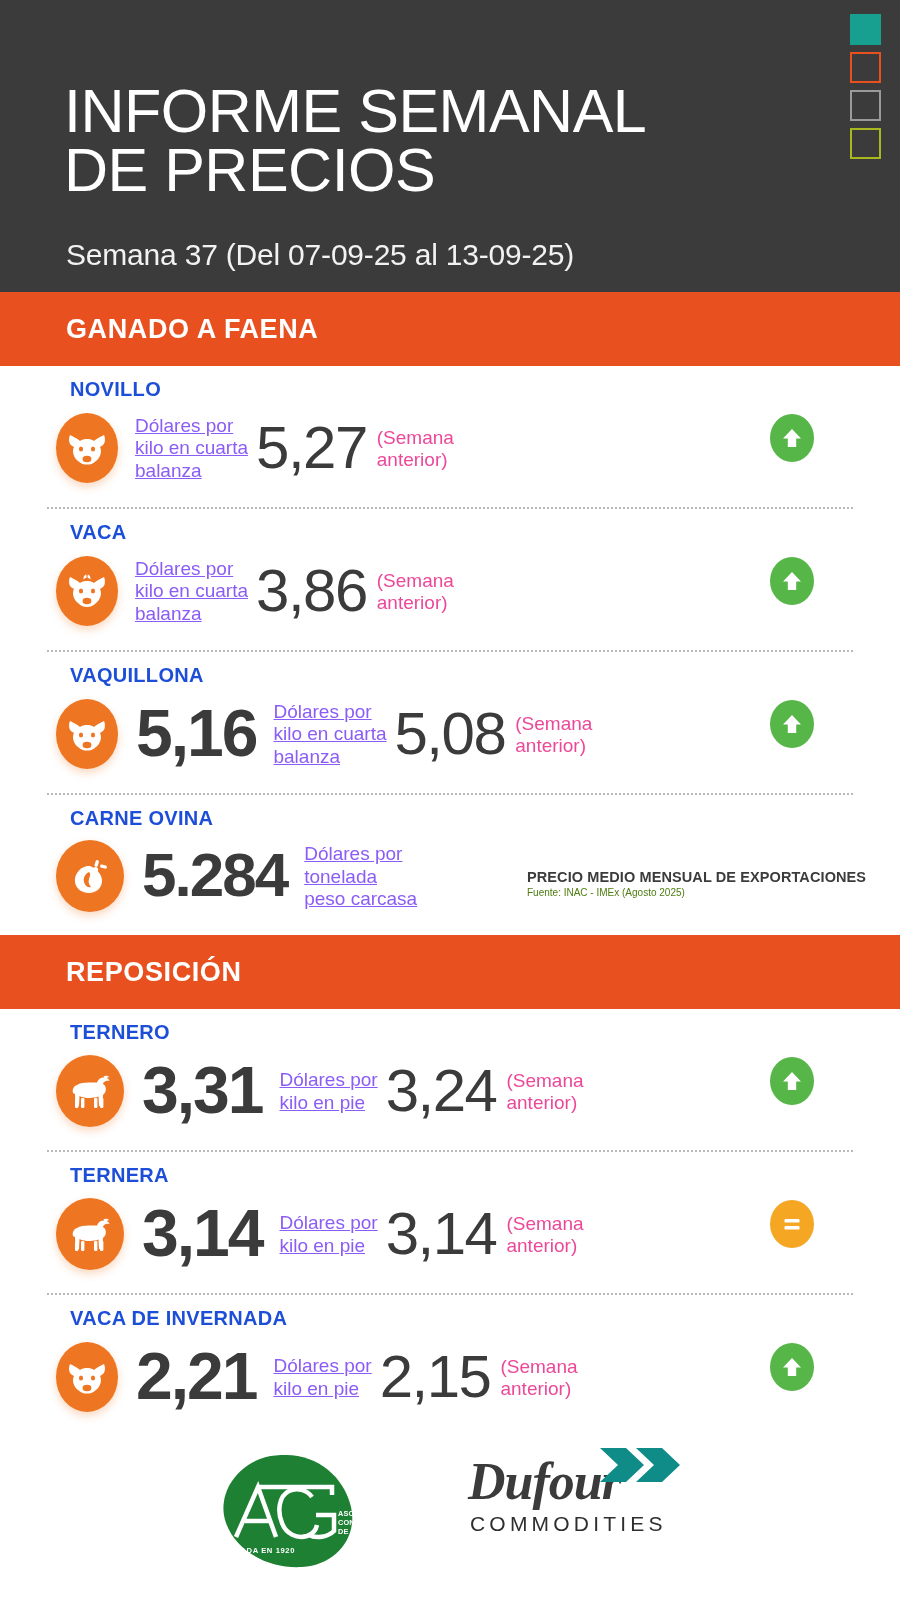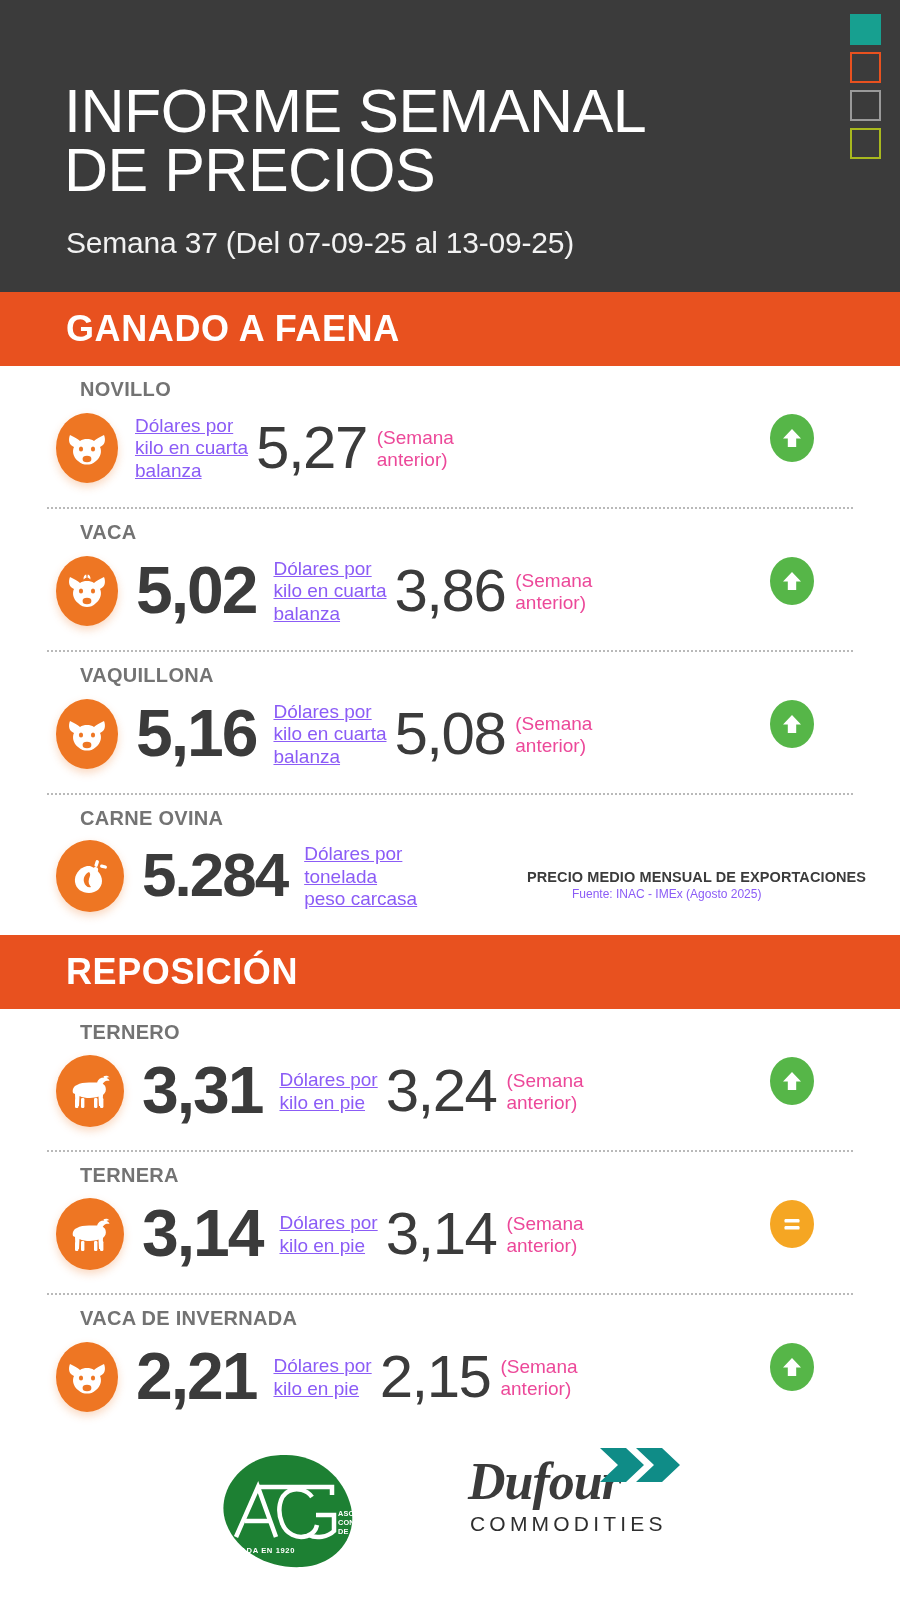--- a/index.html
+++ b/index.html
@@ -38,21 +38,21 @@
     letter-spacing: -0.5px;
     color: #ffffff;
     font-family: "Liberation Sans", sans-serif;
     max-width: 760px;
   }
   .header-title .l2 { display: block; }
 
   .header-sub {
     position: absolute;
     left: 66px;
-    top: 226px;
+    top: 238px;
     font-size: 30px;
     color: #f2f2f2;
     font-weight: normal;
     letter-spacing: -0.2px;
   }
 
   .swatches {
     position: absolute;
     right: 19px;
     top: 14px;
@@ -69,21 +69,21 @@
   
   .band {
     background: #e8511f;
     height: 74px;
     display: flex;
     align-items: center;
     padding-left: 66px;
   }
   .band-title {
     color: #ffffff;
-    font-size: 36px;
+    font-size: 27px;
     font-weight: bold;
     letter-spacing: 0.6px;
   }
 
   
   .rows { padding: 0; }
 
   .row {
     position: relative;
     display: flex;
@@ -94,23 +94,23 @@
   .row.row-short { height: 140px; }
 
   .divider {
     height: 0;
     margin: 0 47px 0 47px;
     border-top: 2px dotted #b9b9b9;
   }
 
   .row-label {
     position: absolute;
-    left: 80px;
+    left: 70px;
     top: 12px;
-    color: #737373;
+    color: #1d4ed8;
     font-size: 20px;
     font-weight: bold;
     letter-spacing: 0.3px;
   }
 
   .icon-badge {
     flex: 0 0 auto;
     width: 62px;
     height: 70px;
     border-radius: 50%;
@@ -188,25 +188,24 @@
     max-width: 345px;
   }
   .export-note .en-title {
     font-size: 14.5px;
     font-weight: bold;
     color: #3b3b3b;
     letter-spacing: 0.1px;
     white-space: nowrap;
   }
   .export-note .en-src {
-    font-size: 12px;
-    color: #8b5cf6;
+    font-size: 10px;
+    color: #4d7c0f;
     margin-top: 2px;
     white-space: nowrap;
-    margin-left: 45px;
   }
 
   
   .footer {
     position: absolute;
     left: 0;
     right: 0;
     bottom: 14px;
     height: 150px;
     display: flex;
@@ -295,21 +294,20 @@
       <div class="icon-badge">
         <svg width="42" height="34" viewBox="0 0 42 34" aria-hidden="true">
           <path fill="#fff" d="M4 3 C2 8 3 13 8 15 C6 19 7 25 12 29 C15 32.4 18 33 21 33 C24 33 27 32.4 30 29 C35 25 36 19 34 15 C39 13 40 8 38 3 C34 5 30 7 28 9 C26 7.6 23.6 7 21 7 C18.4 7 16 7.6 14 9 C12 7 8 5 4 3 Z"></path>
           <path fill="#fff" d="M17.6 5.4 C17.2 2.4 18.6 0.6 20.2 0.4 L20.6 3.4 C19.6 3.7 18.5 4.3 17.6 5.4 Z"></path>
           <path fill="#fff" d="M24.4 5.4 C24.8 2.4 23.4 0.6 21.8 0.4 L21.4 3.4 C22.4 3.7 23.5 4.3 24.4 5.4 Z"></path>
           <ellipse cx="15" cy="17" rx="2.1" ry="2.6" fill="#ee7623"></ellipse>
           <ellipse cx="27" cy="17" rx="2.1" ry="2.6" fill="#ee7623"></ellipse>
           <ellipse cx="21" cy="27" rx="4.4" ry="3.2" fill="#ee7623"></ellipse>
         </svg>
       </div>
-      <div class="price-main">5,02</div>
       <div class="unit">Dólares por
 kilo en cuarta
 balanza</div>
       <div class="price-prev">3,86</div>
       <div class="prev-label">(Semana
 anterior)</div>
       <div class="trend up">
         <svg width="22" height="24" viewBox="0 0 22 24" aria-hidden="true">
           <path fill="#fff" d="M11 3 L20 12.5 H15.2 V21 H6.8 V12.5 H2 Z"></path>
         </svg>

